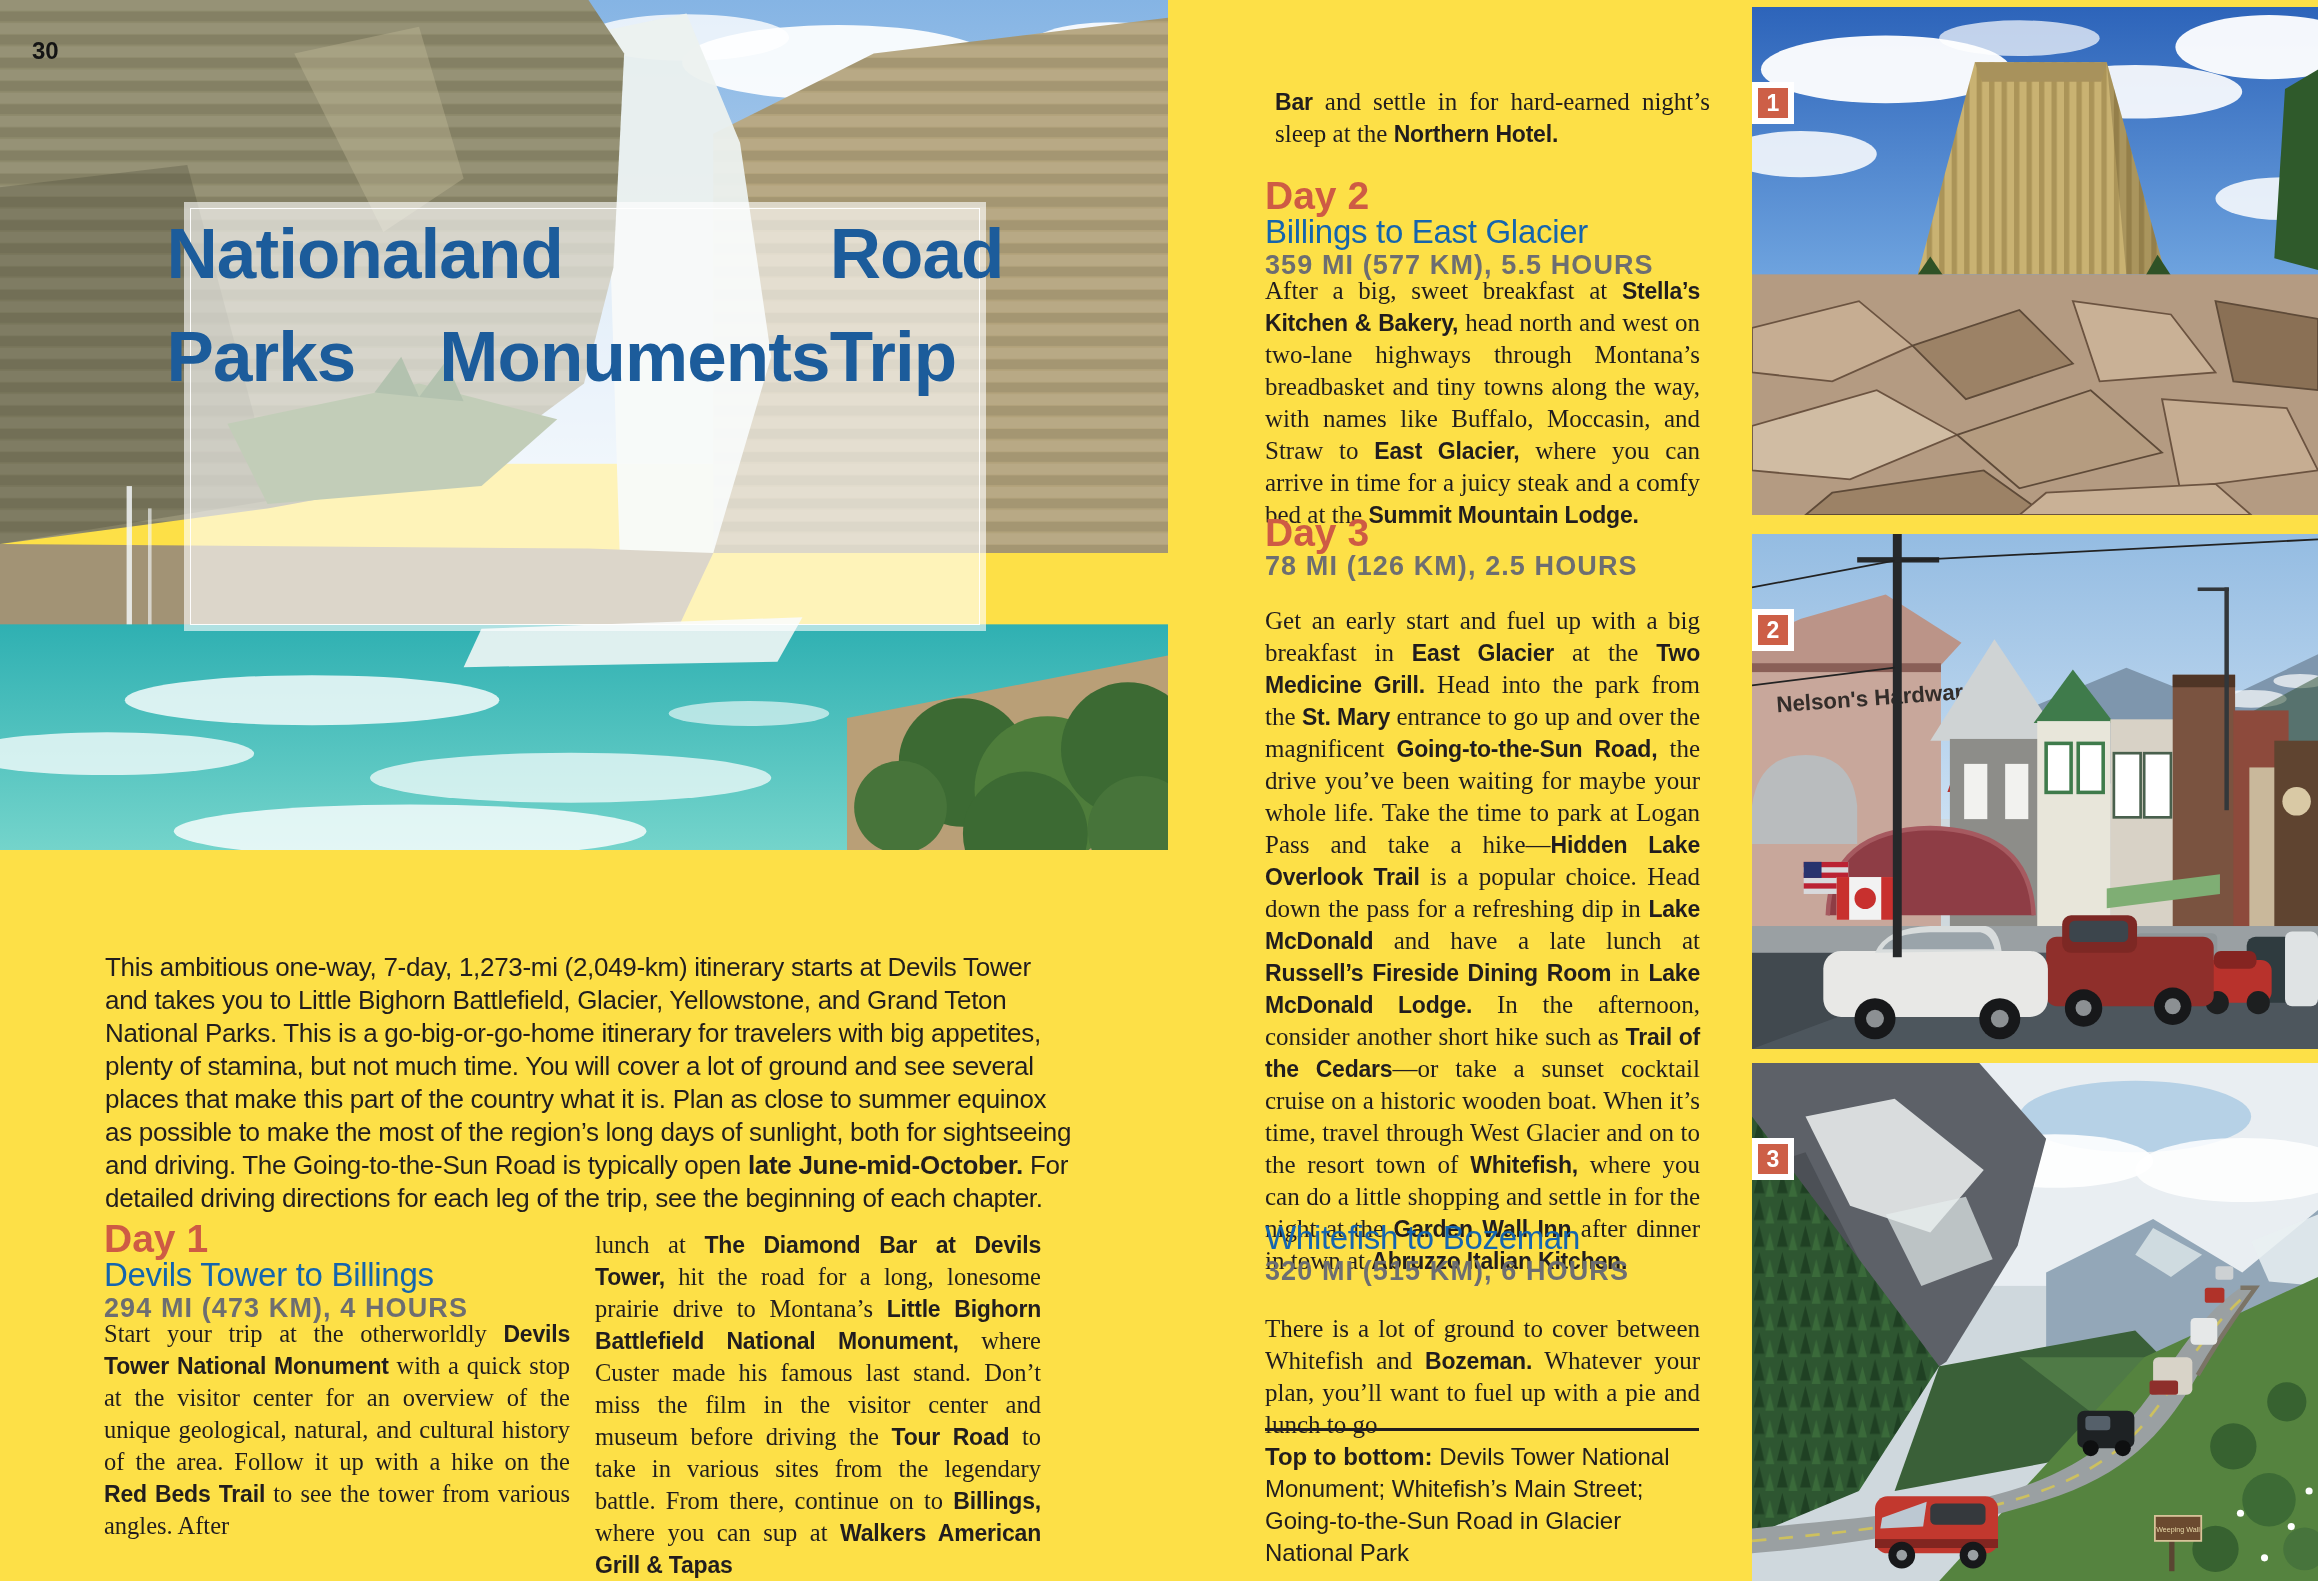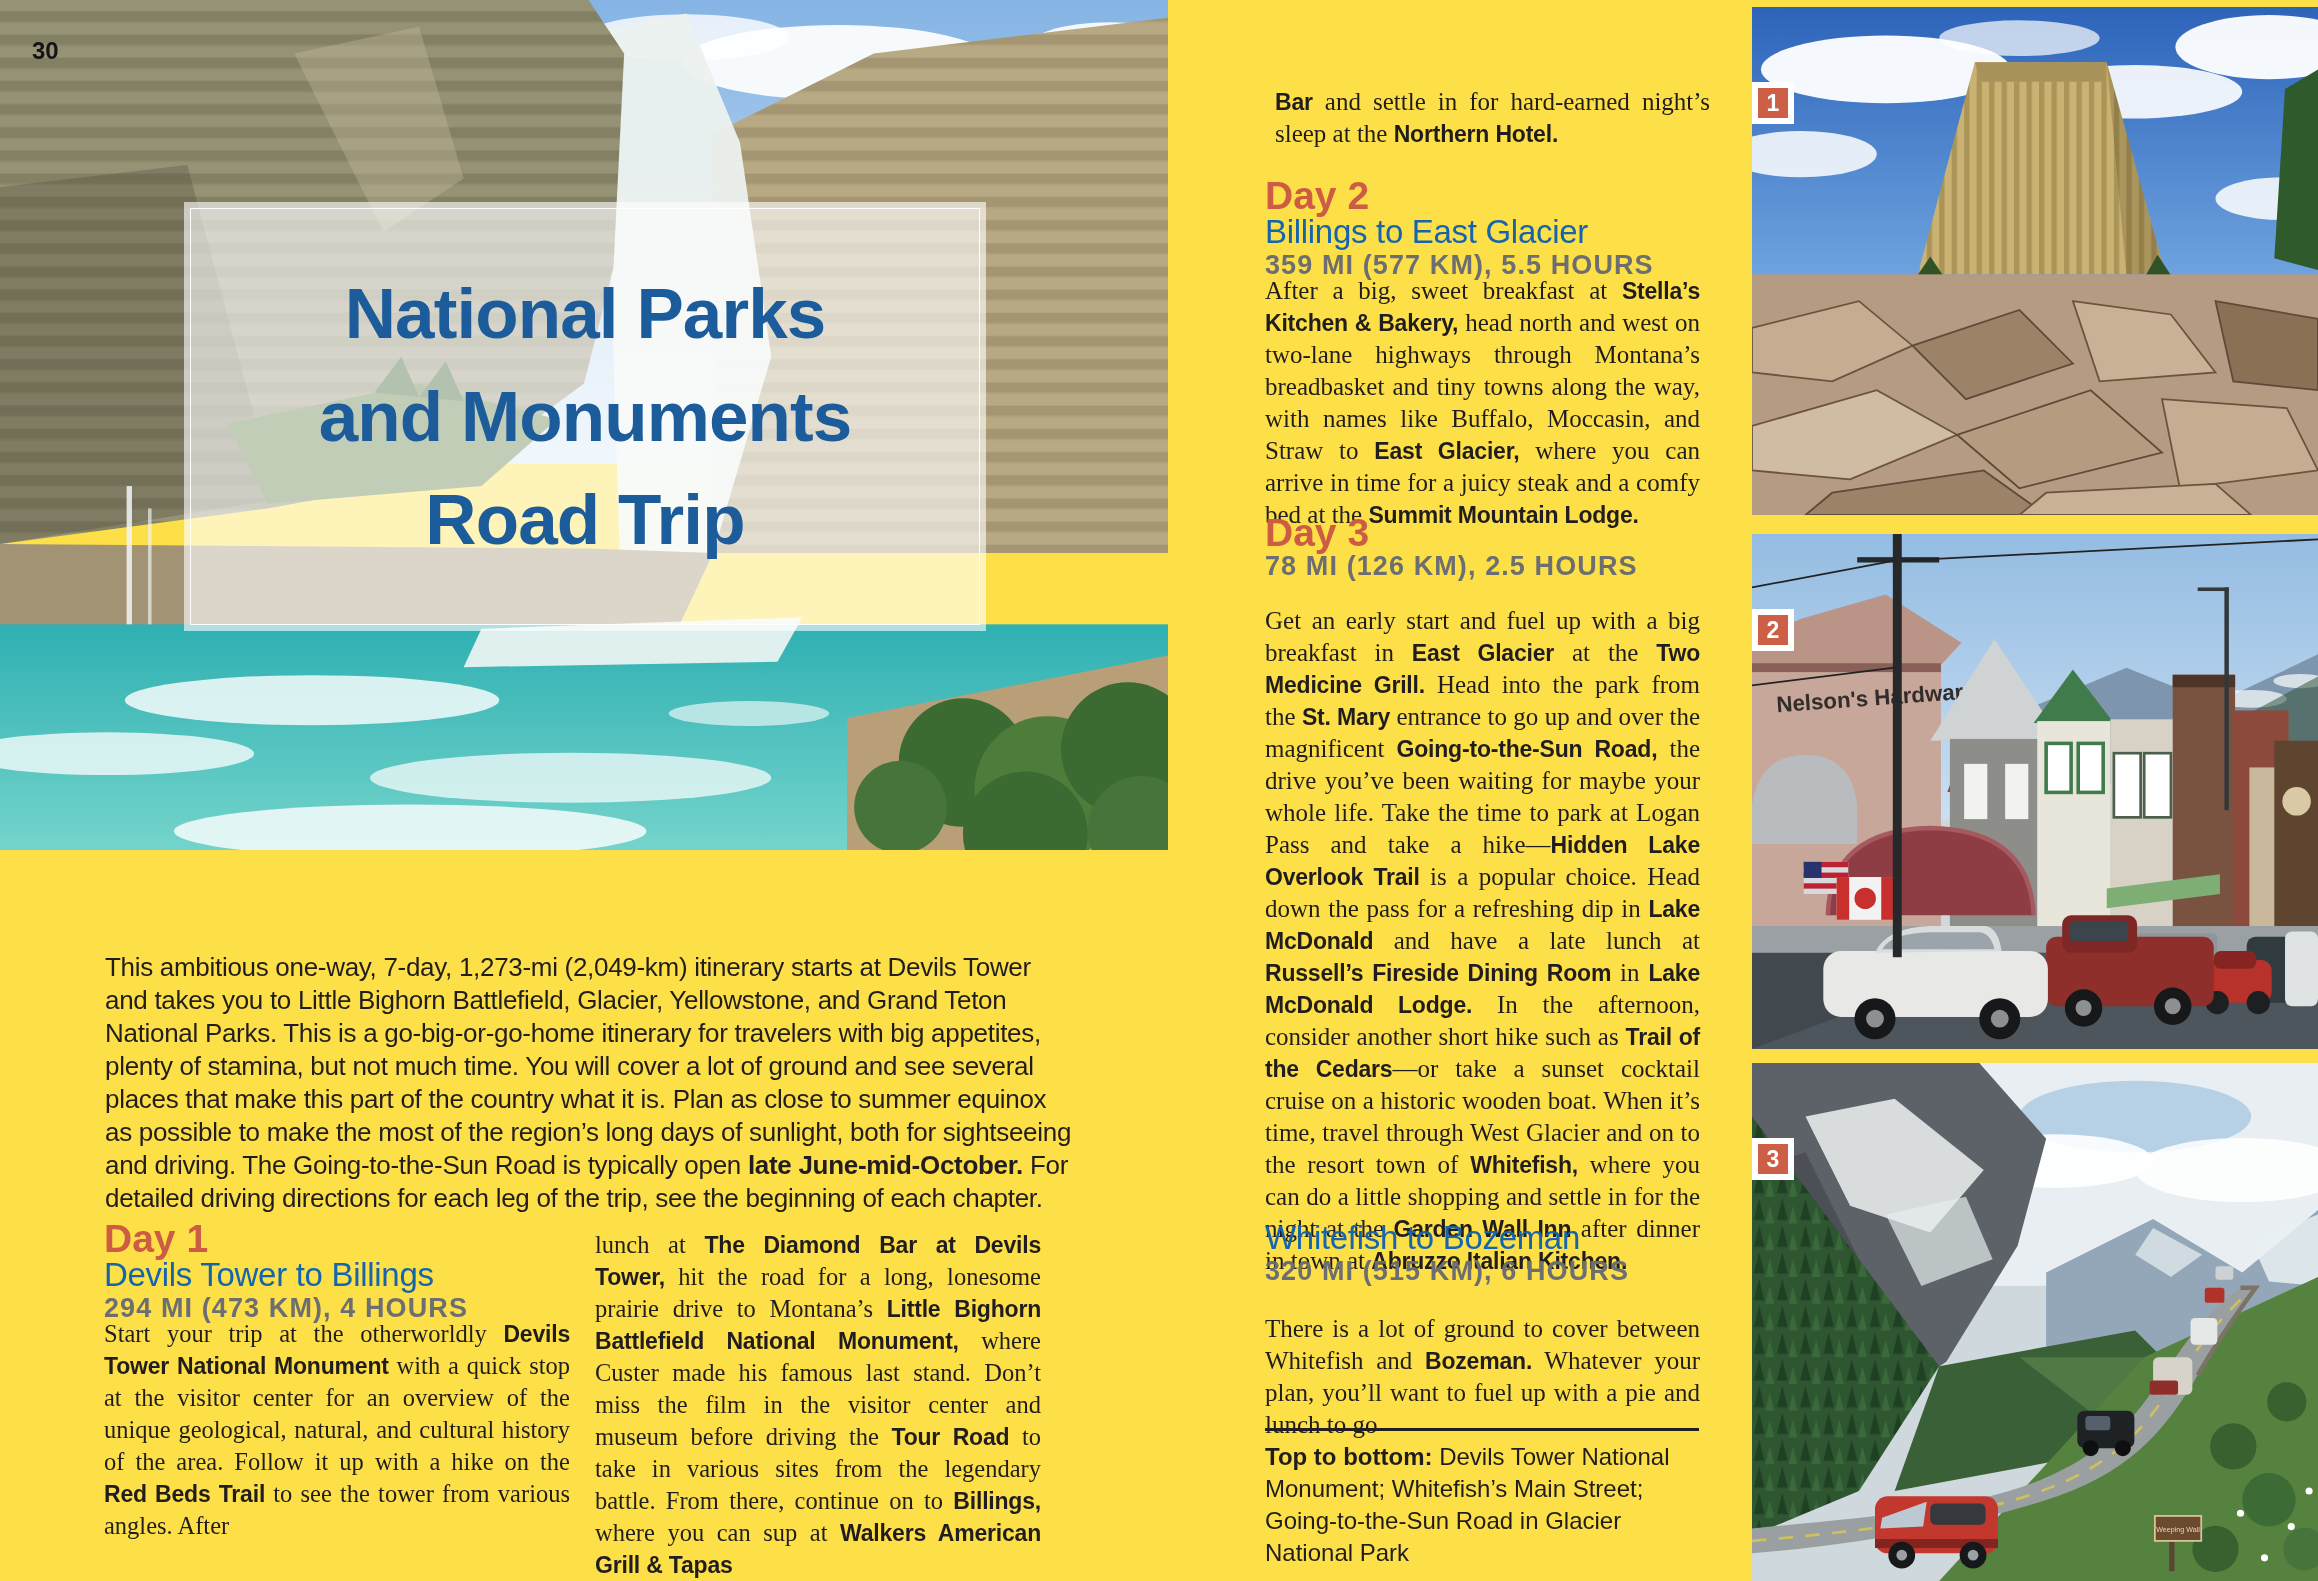--- a/index.html
+++ b/index.html
@@ -8,21 +8,21 @@
   .abs{position:absolute;}
   svg{display:block;width:100%;height:100%;}
 
   
   #hero{left:0;top:0;width:1168px;height:850px;overflow:hidden;}
   #page-num{left:32px;top:37px;font-size:24px;font-weight:700;color:#141414;z-index:5;}
   #title-box{left:184px;top:202px;width:802px;height:429px;background:rgba(255,255,255,0.62);z-index:4;}
   #title-frame{position:absolute;left:6.2px;top:6.2px;right:6.2px;bottom:6.2px;
                border:1.8px solid rgba(255,255,255,0.95);}
   #title-text{position:absolute;left:0;top:0;width:100%;height:100%;
-              display:flex;flex-direction:column;justify-content:center;align-items:center;}
+              display:flex;justify-content:center;align-items:flex-start;}
   .title-line{font-size:71px;line-height:103px;font-weight:700;letter-spacing:-0.9px;color:#1c5c9b;}
 
   
   .serif{font-family:"Liberation Serif","DejaVu Serif",serif;font-size:25px;line-height:32px;
          text-align:justify;color:#211d1e;}
   .serif b{font-family:"Liberation Sans","DejaVu Sans",sans-serif;font-weight:700;
            font-size:23px;letter-spacing:-0.2px;}
   .d1serif{font-size:24.5px;line-height:32px;}
   .h-day{font-weight:700;font-size:39px;line-height:37px;color:#ce5b44;}
   .h-route{font-weight:400;font-size:33px;line-height:36px;color:#1565ae;letter-spacing:-0.3px;}

